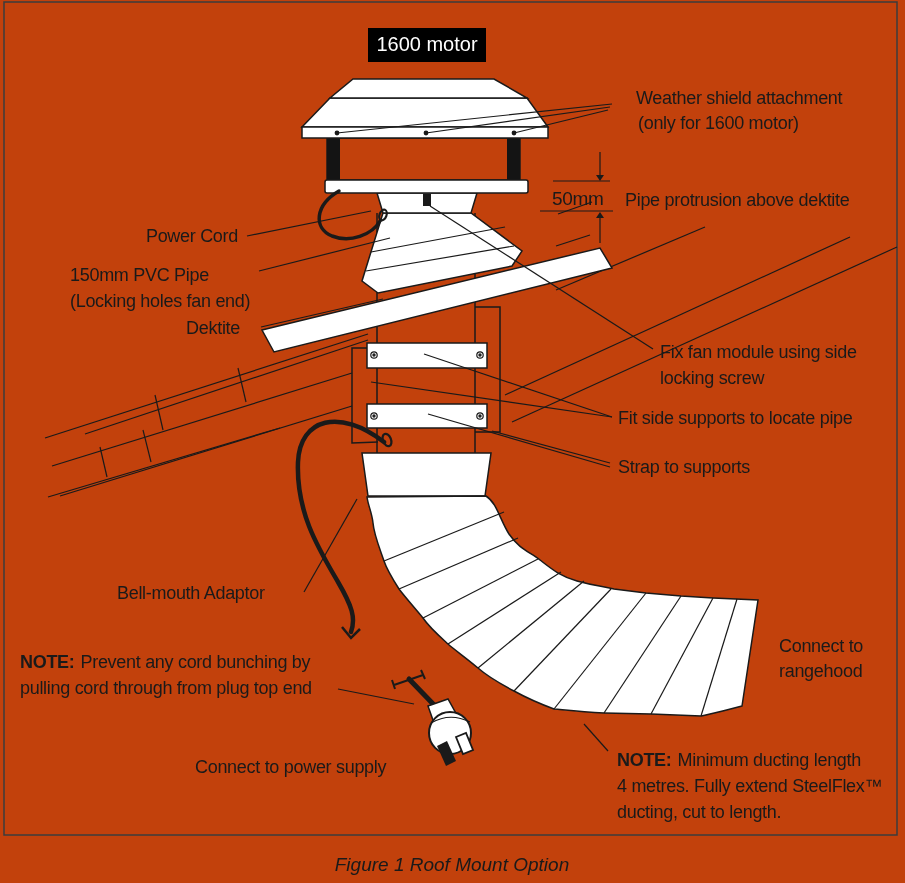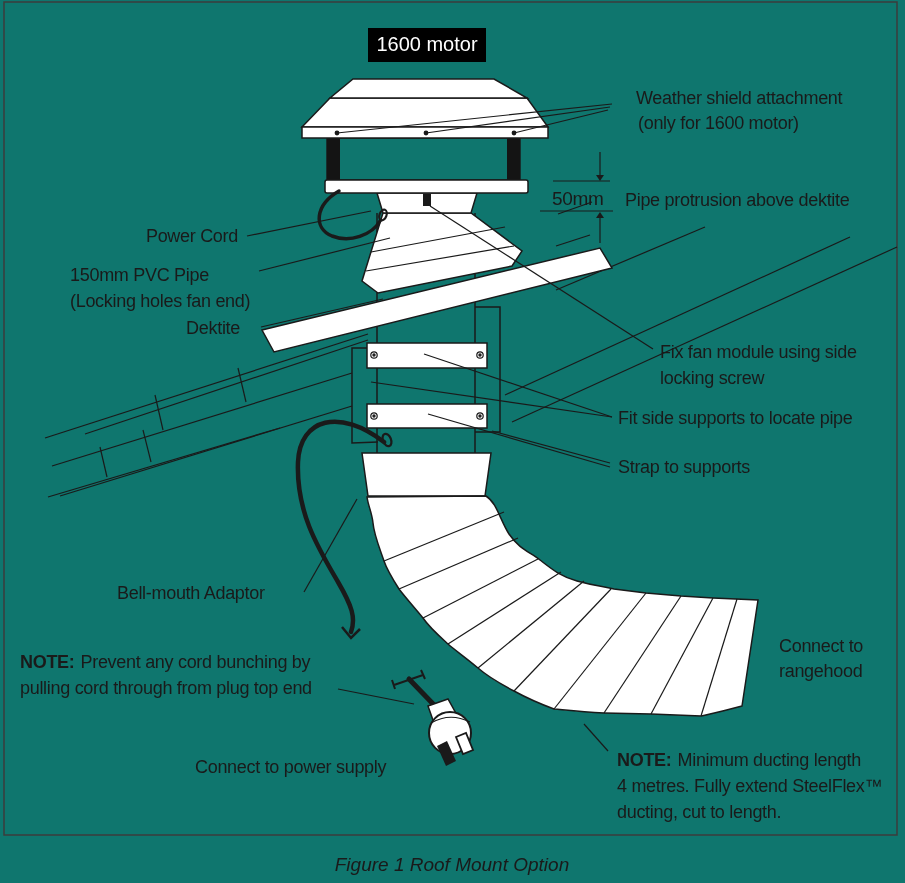--- a/index.html
+++ b/index.html
@@ -1,16 +1,16 @@
 <!DOCTYPE html>
 <html><head>
 <meta charset="utf-8">
 <style>
   html,body{margin:0;padding:0;background:#ffffff;}
-  .page{position:relative;width:905px;height:883px;background:#0f766e;overflow:hidden;
+  .page{position:relative;width:905px;height:883px;background:#c2410c;overflow:hidden;
         font-family:"Liberation Sans","DejaVu Sans",sans-serif;}
   svg{position:absolute;left:0;top:0;}
   text{fill:#1a1a1a;font-size:18px;letter-spacing:-0.3px;}
   .lbl{font-size:18px;}
   .big{font-size:19px;}
   .bold{font-weight:bold;}
   .badge-text{fill:#ffffff;font-size:20px;letter-spacing:0;}
   .caption{font-style:italic;font-size:19px;letter-spacing:0;}
   .ink{stroke:#1a1a1a;fill:none;}
   .thin{stroke-width:1.2;}

